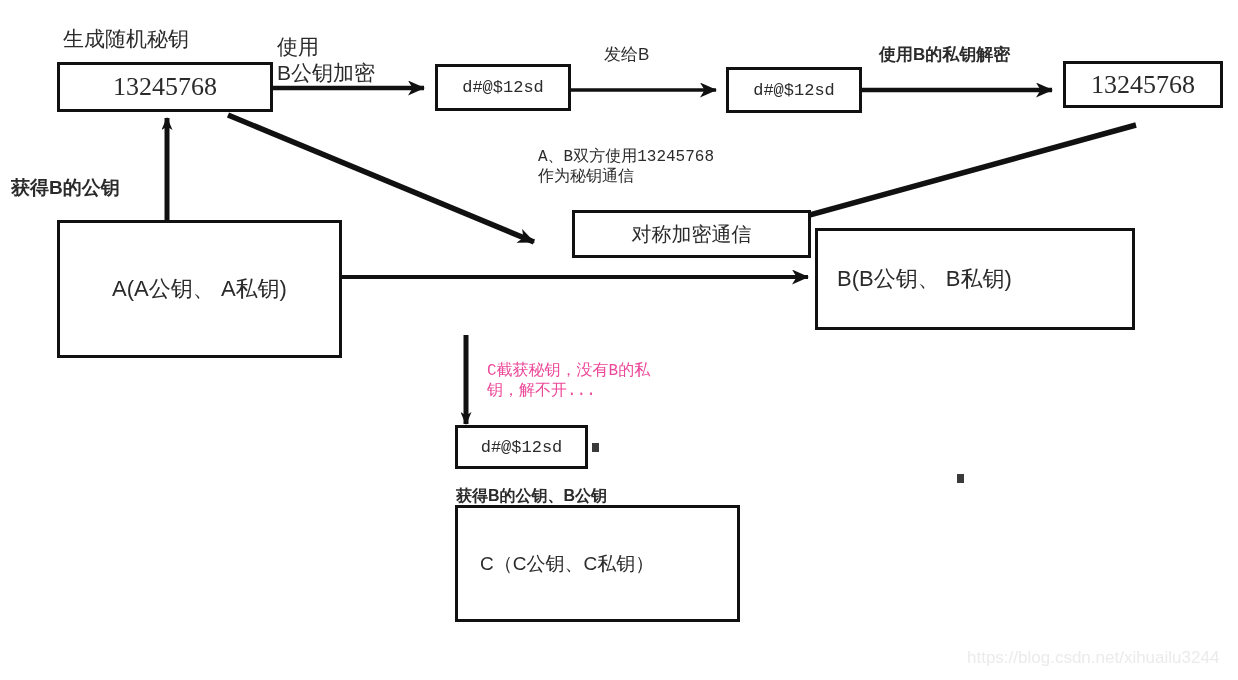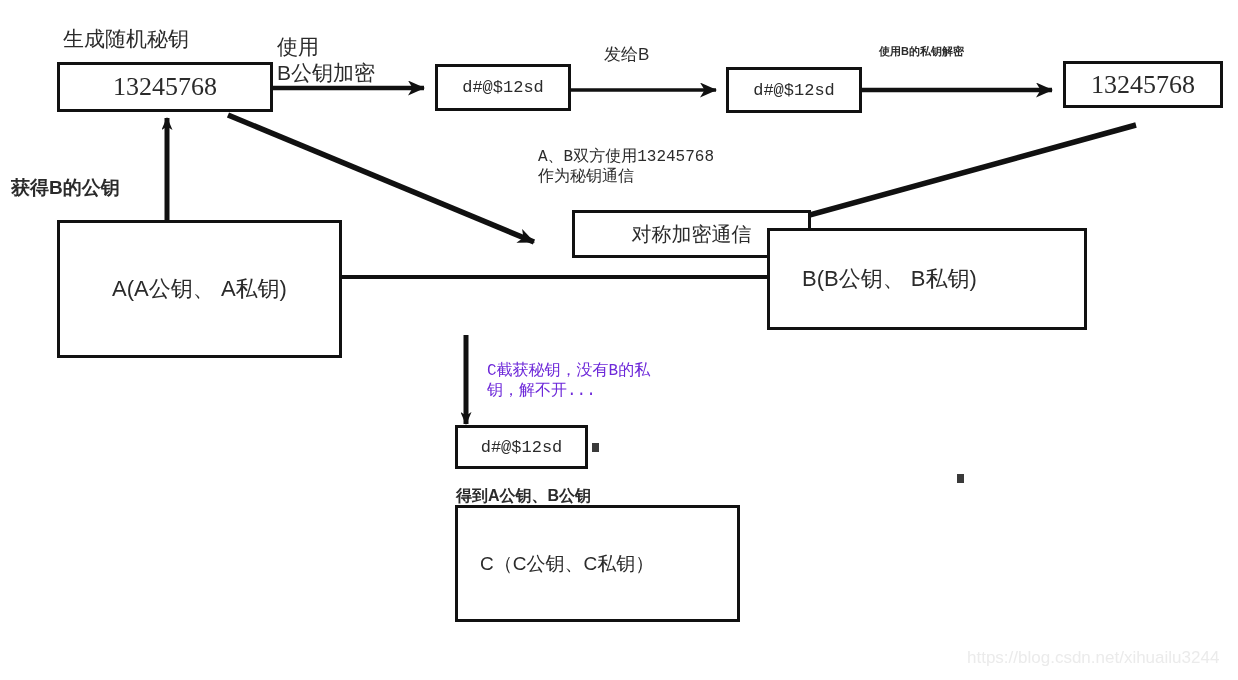--- a/index.html
+++ b/index.html
@@ -39,21 +39,21 @@
   .node-label {
     white-space: nowrap;
   }
   .caption {
     position: absolute;
     color: #2b2b2b;
     white-space: pre;
     line-height: 1.22;
   }
   .caption.red {
-    color: #6d28d9;
+    color: #ec4899;
   }
   .serif-num {
     font-family: "Liberation Serif", "DejaVu Serif", serif;
   }
   .mono {
     font-family: "Liberation Mono", "DejaVu Sans Mono", monospace;
   }
   .sans {
     font-family: "Liberation Sans", "DejaVu Sans", sans-serif;
   }
@@ -106,31 +106,31 @@
     <line x1="466" y1="335" x2="466" y2="424" stroke="#111111" stroke-width="5" marker-end="url(#arrowhead-thin)"></line>
   </svg>
 
   <div class="caption sans" style="left:63px; top:26px; font-size:21px;">生成随机秘钥</div>
 
   <div class="caption sans" style="left:277px; top:26px; font-size:21px;margin-top:8px;">使用
 B公钥加密</div>
 
   <div class="caption sans" style="left:604px; top:45px; font-size:17px;">发给B</div>
 
-  <div class="caption sans" style="left:879px; top:45px; font-size:11px; font-weight:bold;">使用B的私钥解密</div>
+  <div class="caption sans" style="left:879px; top:45px; font-size:17px; font-weight:bold;">使用B的私钥解密</div>
 
   <div class="caption mono" style="left:538px; top:148px; font-size:16px;">A、B双方使用13245768
 作为秘钥通信</div>
 
   <div class="caption sans" style="left:11px; top:176px; font-size:19px;font-weight:bold;">获得B的公钥</div>
 
   <div class="caption mono red" style="left:487px; top:362px; font-size:16px;">C截获秘钥，没有B的私
 钥，解不开...</div>
 
-  <div class="caption sans" style="left:456px; top:486px; font-size:16px; font-weight:bold;">得到A公钥、B公钥</div>
+  <div class="caption sans" style="left:456px; top:486px; font-size:16px; font-weight:bold;">获得B的公钥、B公钥</div>
 
   <div class="node center-text" style="left:57px; top:62px; width:216px; height:50px;">
     <span class="node-label serif-num" style="font-size:26px;">13245768</span>
   </div>
 
   <div class="node center-text" style="left:435px; top:64px; width:136px; height:47px;">
     <span class="node-label mono" style="font-size:17px;">d#@$12sd</span>
   </div>
 
   <div class="node center-text" style="left:726px; top:67px; width:136px; height:46px;">
@@ -142,21 +142,21 @@
   </div>
 
   <div class="node center-text" style="left:572px; top:210px; width:239px; height:48px;">
     <span class="node-label sans" style="font-size:20px;">对称加密通信</span>
   </div>
 
   <div class="node center-text" style="left:57px; top:220px; width:285px; height:138px;">
     <span class="node-label sans" style="font-size:22px;">A(A公钥、 A私钥)</span>
   </div>
 
-  <div class="node" style="left:767px; top:228px; width:320px; height:102px; padding-left:32px;">
+  <div class="node" style="left:815px; top:228px; width:320px; height:102px; padding-left:19px;">
     <span class="node-label sans" style="font-size:22px;">B(B公钥、 B私钥)</span>
   </div>
 
   <div class="node center-text" style="left:455px; top:425px; width:133px; height:44px;">
     <span class="node-label mono" style="font-size:17px;">d#@$12sd</span>
   </div>
 
   <div class="node" style="left:455px; top:505px; width:285px; height:117px; padding-left:22px;">
     <span class="node-label sans" style="font-size:19px;">C（C公钥、C私钥）</span>
   </div>

